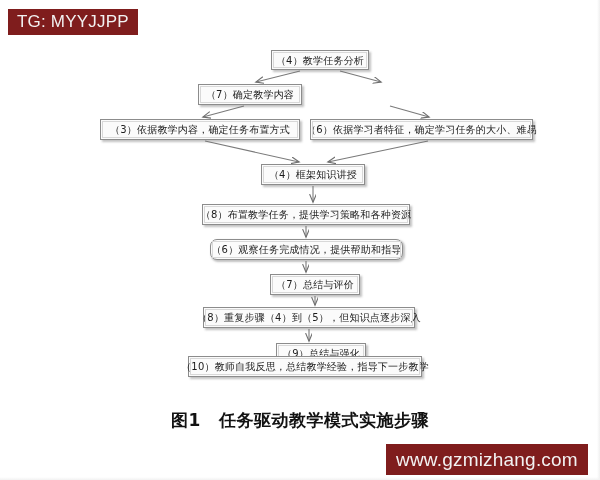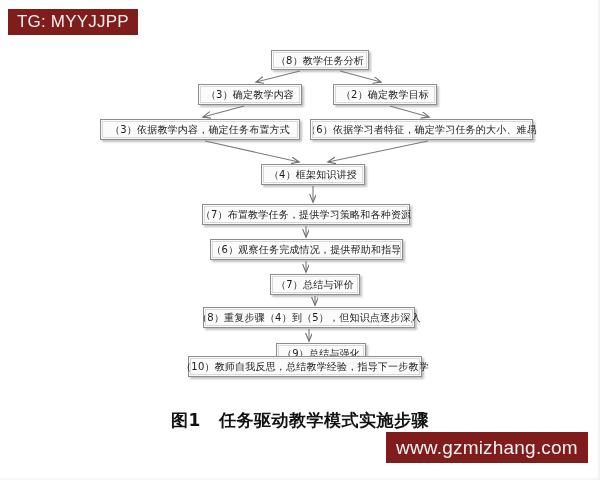--- a/index.html
+++ b/index.html
@@ -52,21 +52,21 @@
   }
   #wm-top {
     left: 8px;
     top: 9px;
     height: 26px;
     padding: 0 9px;
     font-size: 17px;
   }
   #wm-bottom {
     left: 386px;
-    top: 432px;
+    top: 444px;
     height: 31px;
     padding: 0 10px;
     font-size: 19px;
   }
 
   
   #chart {
     position: absolute;
     left: 0;
     top: 0;
@@ -150,35 +150,34 @@
 
         <path d="M313,186 L313,202"></path>
         <path d="M306,226 L306,237"></path>
         <path d="M306,261 L306,272"></path>
         <path d="M315,296 L315,305"></path>
         <path d="M309,329 L309,341"></path>
         <path d="M315,365 L315,374"></path>
       </g>
     </svg>
 
-    <div class="node" style="left:271px; top:50px; width:98px; height:20px;">（8）教学任务分析</div>
+    <div class="node" style="left:271px; top:50px; width:98px; height:20px;">（4）教学任务分析</div>
 
-    <div class="node" style="left:198px; top:84px; width:104px; height:21px;">（3）确定教学内容</div>
+    <div class="node" style="left:198px; top:84px; width:104px; height:21px;">（7）确定教学内容</div>
 
-    <div class="node" style="left:333px; top:84px; width:104px; height:21px;">（2）确定教学目标</div>
 
     <div class="node" style="left:100px; top:119px; width:200px; height:21px;">（3）依据教学内容，确定任务布置方式</div>
 
     <div class="node" style="left:310px; top:119px; width:223px; height:21px;">（6）依据学习者特征，确定学习任务的大小、难易</div>
 
     <div class="node" style="left:261px; top:164px; width:104px; height:21px;">（4）框架知识讲授</div>
 
-    <div class="node" style="left:202px; top:204px; width:208px; height:21px;">（7）布置教学任务，提供学习策略和各种资源</div>
+    <div class="node" style="left:202px; top:204px; width:208px; height:21px;">（8）布置教学任务，提供学习策略和各种资源</div>
 
-    <div class="node" style="left:210px; top:239px; width:193px; height:21px;">（6）观察任务完成情况，提供帮助和指导</div>
+    <div class="node" style="left:210px; top:239px; width:193px; height:21px;border-radius:7px;">（6）观察任务完成情况，提供帮助和指导</div>
 
     <div class="node" style="left:270px; top:274px; width:90px; height:21px;text-align:right;">（7）总结与评价</div>
 
     <div class="node" style="left:203px; top:307px; width:212px; height:21px;">（8）重复步骤（4）到（5），但知识点逐步深入</div>
 
     <div class="node" style="left:270px; top:343px; width:90px; height:21px;margin-left:6px;">（9）总结与强化</div>
 
     <div class="node" style="left:188px; top:356px; width:234px; height:21px;">（10）教师自我反思，总结教学经验，指导下一步教学</div>
 
   </div>

